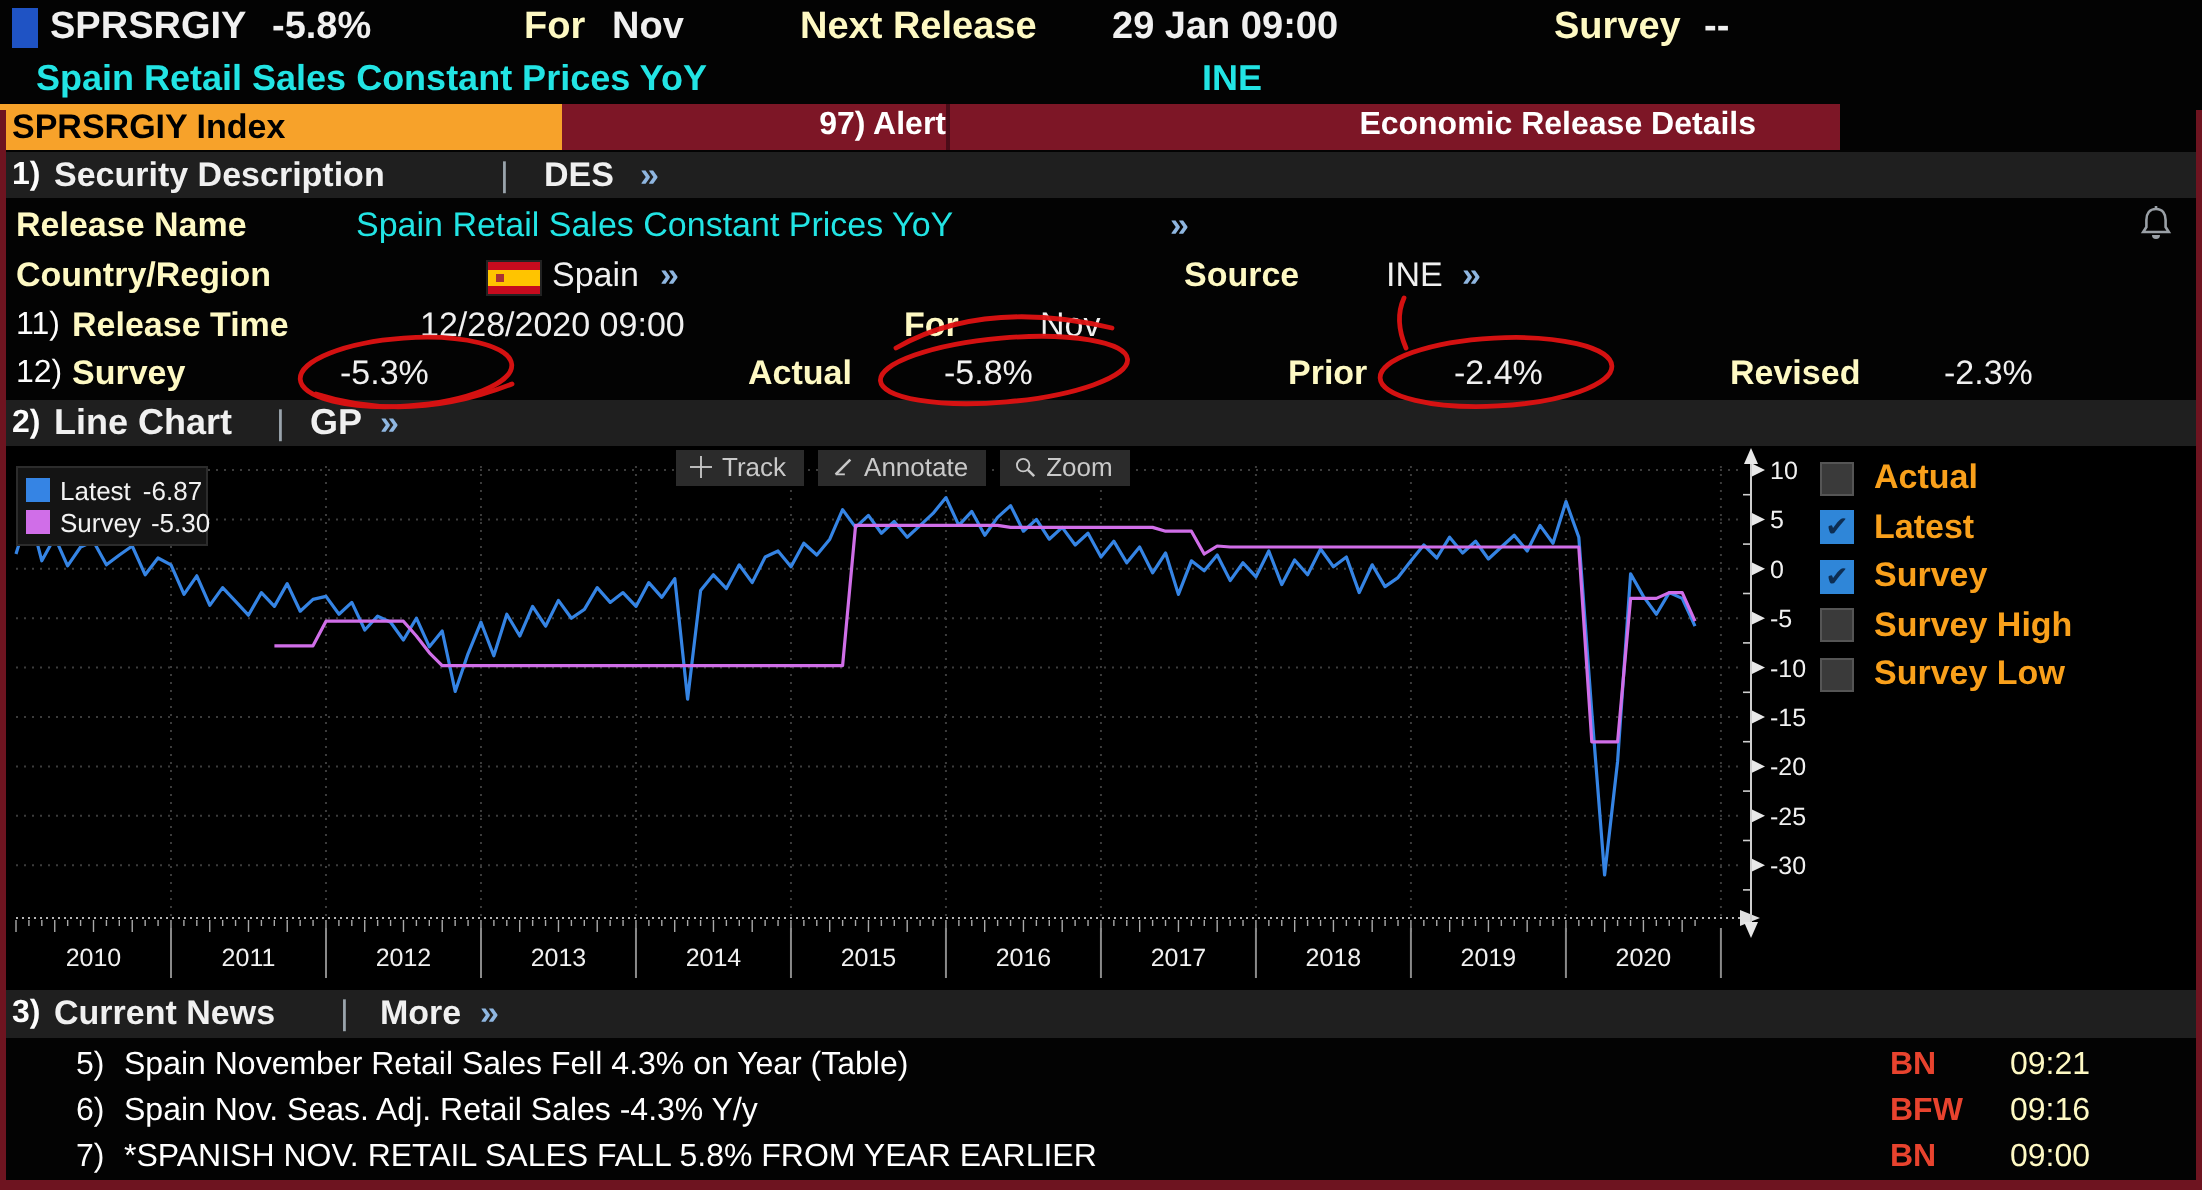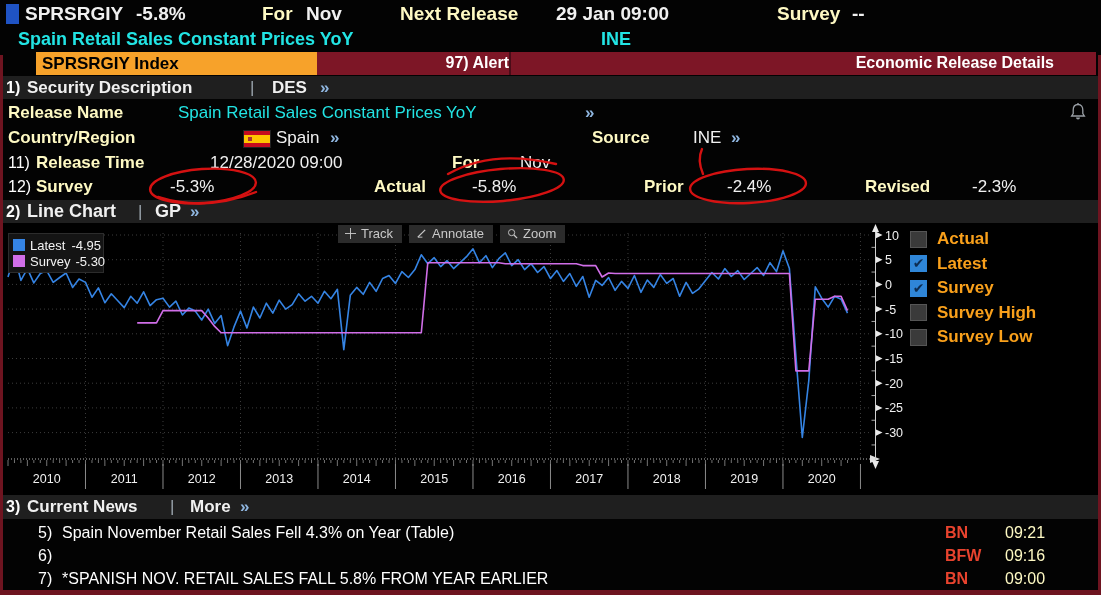--- a/index.html
+++ b/index.html
@@ -14,21 +14,21 @@
   .arrow { color:#8fb6e0; }
   .pipe { color:#9aa4ac; }
   .num { color:#fdfdfd; }
   .fs17 { font-size:17px; }
   .fs16 { font-size:16px; }
   .band { position:absolute; left:0; width:1101px; height:23px; background:#1f1f1f; }
   .edge { position:absolute; background:#6e1420; z-index:60; }
   
   .topbar-text { font-size:19px; font-weight:bold; top:3px; }
   
-  .cmdbar { position:absolute; left:0; top:52px; width:1060px; height:23px; background:#7d1626;margin-left:36px; }
+  .cmdbar { position:absolute; left:0; top:52px; width:920px; height:23px; background:#7d1626; }
   .tickerfield { position:absolute; left:0; top:0; width:281px; height:23px; background:#f7a22a;
                  color:#000; font-size:17px; font-weight:bold; padding:2px 0 0 6px; }
   .alertbtn { position:absolute; left:281px; top:0; width:192px; height:23px; text-align:right;
               color:#fff; font-size:16px; font-weight:bold; padding-top:2px; }
   .cmdsep { position:absolute; left:473px; top:0; width:2px; height:23px; background:#4a0c18; }
   .scrtitle { position:absolute; right:42px; top:2px; color:#fff; font-size:16px; font-weight:bold; }
   
   .chartwrap { position:absolute; left:0; top:223px; width:1101px; height:272px; background:#000; }
   .legendbox { position:absolute; left:8px; top:10px; width:96px; height:40px; background:#141414;
                border:1px solid #2c2c2c; padding:3px 4px; z-index:5; }
@@ -346,21 +346,21 @@
           <text x="885" y="214.10000000000002" class="ytick">-30</text>
         </g>
         <path d="M8.0,54.0L14.5,32.7L20.9,57.4L27.4,45.6L33.8,59.9L40.3,50.5L46.7,47.6L53.2,59.4L59.7,54.5L66.1,50.0L72.6,64.4L79.0,56.0L85.5,59.4L92.0,74.2L98.4,64.9L104.9,79.7L111.3,70.8L117.8,77.7L124.2,84.6L130.7,73.3L137.2,80.2L143.6,68.8L150.1,82.6L156.5,76.7L163.0,75.2L169.5,84.1L175.9,78.2L182.4,92.0L188.8,85.1L195.3,88.1L201.7,97.0L208.2,86.1L214.7,100.4L221.1,92.5L227.6,122.7L234.0,103.9L240.5,88.1L246.9,104.9L253.4,84.1L259.9,95.0L266.3,80.2L272.8,90.1L279.2,77.2L285.7,86.1L292.2,81.7L298.6,70.8L305.1,78.2L311.5,73.3L318.0,80.2L324.4,68.3L330.9,75.7L337.4,66.3L343.8,126.6L350.3,72.3L356.7,64.4L363.2,71.3L369.6,59.4L376.1,68.3L382.6,55.5L389.0,52.5L395.5,60.4L401.9,48.6L408.4,54.5L414.9,46.6L421.3,31.8L427.8,40.7L434.2,34.7L440.7,43.6L447.1,37.7L453.6,45.6L460.1,39.7L466.5,33.7L473.0,25.8L479.4,39.7L485.9,32.7L492.4,44.6L498.8,35.7L505.3,29.8L511.7,42.6L518.2,36.7L524.6,46.6L531.1,40.7L537.6,49.5L544.0,43.6L550.5,55.5L556.9,47.6L563.4,58.4L569.8,50.5L576.3,63.4L582.8,53.5L589.2,74.2L595.7,57.4L602.1,62.4L608.6,54.5L615.1,67.3L621.5,58.4L628.0,65.4L634.4,52.5L640.9,69.3L647.3,57.0L653.8,64.4L660.3,51.5L666.7,60.4L673.2,55.5L679.6,73.3L686.1,59.4L692.5,70.3L699.0,65.8L705.5,57.4L711.9,49.5L718.4,56.0L724.8,45.6L731.3,53.5L737.8,47.6L744.2,56.5L750.7,50.5L757.1,44.6L763.6,52.5L770.0,39.7L776.5,48.6L783.0,27.8L789.4,45.6L795.9,133.0L802.3,214.5L808.8,157.7L815.3,63.9L821.7,75.2L828.2,84.1L834.6,73.3L841.1,76.2L847.5,90.1" fill="none" stroke="#3584e4" stroke-width="1.6" stroke-linejoin="round"></path>
         <path d="M137.2,99.9L143.6,99.9L150.1,99.9L156.5,99.9L163.0,87.6L169.5,87.6L175.9,87.6L182.4,87.6L188.8,87.6L195.3,87.6L201.7,87.6L208.2,95.0L214.7,103.4L221.1,109.8L227.6,109.8L234.0,109.8L240.5,109.8L246.9,109.8L253.4,109.8L259.9,109.8L266.3,109.8L272.8,109.8L279.2,109.8L285.7,109.8L292.2,109.8L298.6,109.8L305.1,109.8L311.5,109.8L318.0,109.8L324.4,109.8L330.9,109.8L337.4,109.8L343.8,109.8L350.3,109.8L356.7,109.8L363.2,109.8L369.6,109.8L376.1,109.8L382.6,109.8L389.0,109.8L395.5,109.8L401.9,109.8L408.4,109.8L414.9,109.8L421.3,109.8L427.8,39.7L434.2,39.7L440.7,39.7L447.1,39.7L453.6,39.7L460.1,39.7L466.5,39.7L473.0,39.7L479.4,39.7L485.9,39.7L492.4,39.7L498.8,39.7L505.3,40.7L511.7,40.7L518.2,40.7L524.6,40.7L531.1,40.7L537.6,40.7L544.0,40.7L550.5,40.7L556.9,40.7L563.4,40.7L569.8,40.7L576.3,40.7L582.8,42.6L589.2,42.6L595.7,42.6L602.1,54.0L608.6,50.0L615.1,50.5L621.5,50.5L628.0,50.5L634.4,50.5L640.9,50.5L647.3,50.5L653.8,50.5L660.3,50.5L666.7,50.5L673.2,50.5L679.6,50.5L686.1,50.5L692.5,50.5L699.0,50.5L705.5,50.5L711.9,50.5L718.4,50.5L724.8,50.5L731.3,50.5L737.8,50.5L744.2,50.5L750.7,50.5L757.1,50.5L763.6,50.5L770.0,50.5L776.5,50.5L783.0,50.5L789.4,50.5L795.9,147.9L802.3,147.9L808.8,147.9L815.3,76.2L821.7,76.2L828.2,76.2L834.6,73.3L841.1,73.3L847.5,87.6" fill="none" stroke="#d06ee8" stroke-width="1.6" stroke-linejoin="round"></path>
       </svg>
 
     <div class="legendbox">
       <div class="legrow">
         <span class="legsw" style="background:#3584e4"></span>
         <span>Latest</span>
-        <span style="margin-left:6px">-4.95</span>
+        <span style="margin-left:6px">-6.87</span>
       </div>
       <div class="legrow">
         <span class="legsw" style="background:#d06ee8"></span>
         <span>Survey</span>
         <span style="margin-left:5px">-5.30</span>
       </div>
     </div>
 
     <div class="toolbar">
       <div class="toolbtn">
@@ -419,20 +419,21 @@
   </div>
 
   <div class="newsrow" style="top:524px; left:0; width:1101px;">
     <span class="abs num" style="left:38px">5)</span>
     <span class="abs nhl" style="left:62px">Spain November Retail Sales Fell 4.3% on Year (Table)</span>
     <span class="abs nsrc" style="left:945px">BN</span>
     <span class="abs ntime" style="left:1005px">09:21</span>
   </div>
   <div class="newsrow" style="top:547px; left:0; width:1101px;">
     <span class="abs num" style="left:38px">6)</span>
+    <span class="abs nhl" style="left:62px">Spain Nov. Seas. Adj. Retail Sales -4.3% Y/y</span>
     <span class="abs nsrc" style="left:945px">BFW</span>
     <span class="abs ntime" style="left:1005px">09:16</span>
   </div>
   <div class="newsrow" style="top:570px; left:0; width:1101px;">
     <span class="abs num" style="left:38px">7)</span>
     <span class="abs nhl" style="left:62px">*SPANISH NOV. RETAIL SALES FALL 5.8% FROM YEAR EARLIER</span>
     <span class="abs nsrc" style="left:945px">BN</span>
     <span class="abs ntime" style="left:1005px">09:00</span>
   </div>
 

